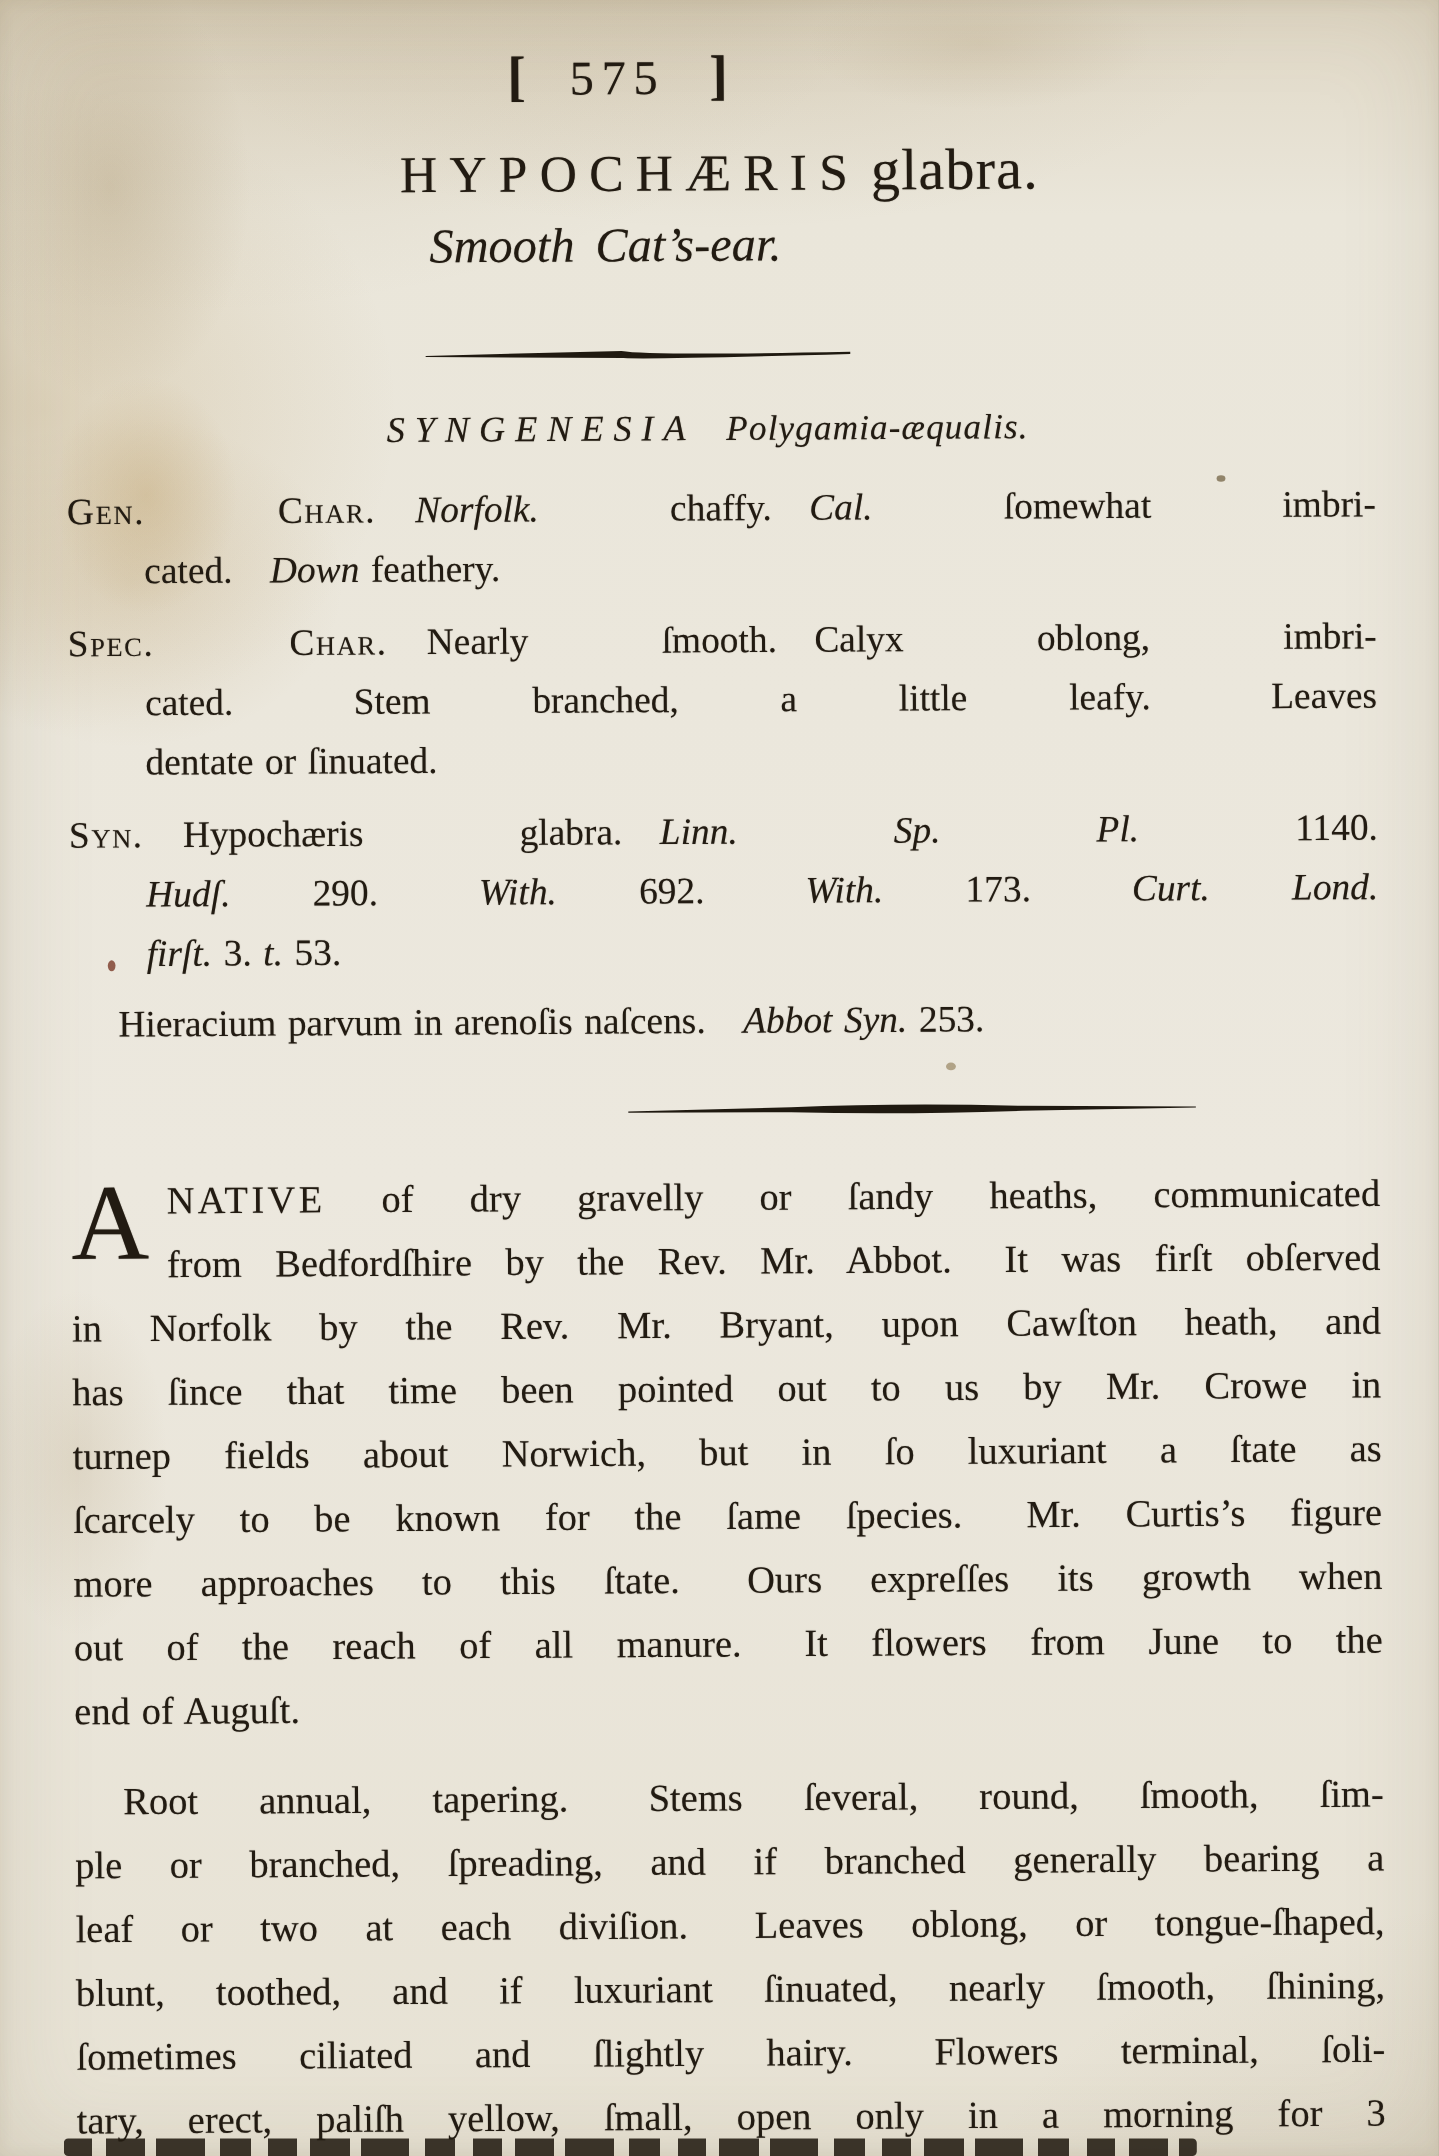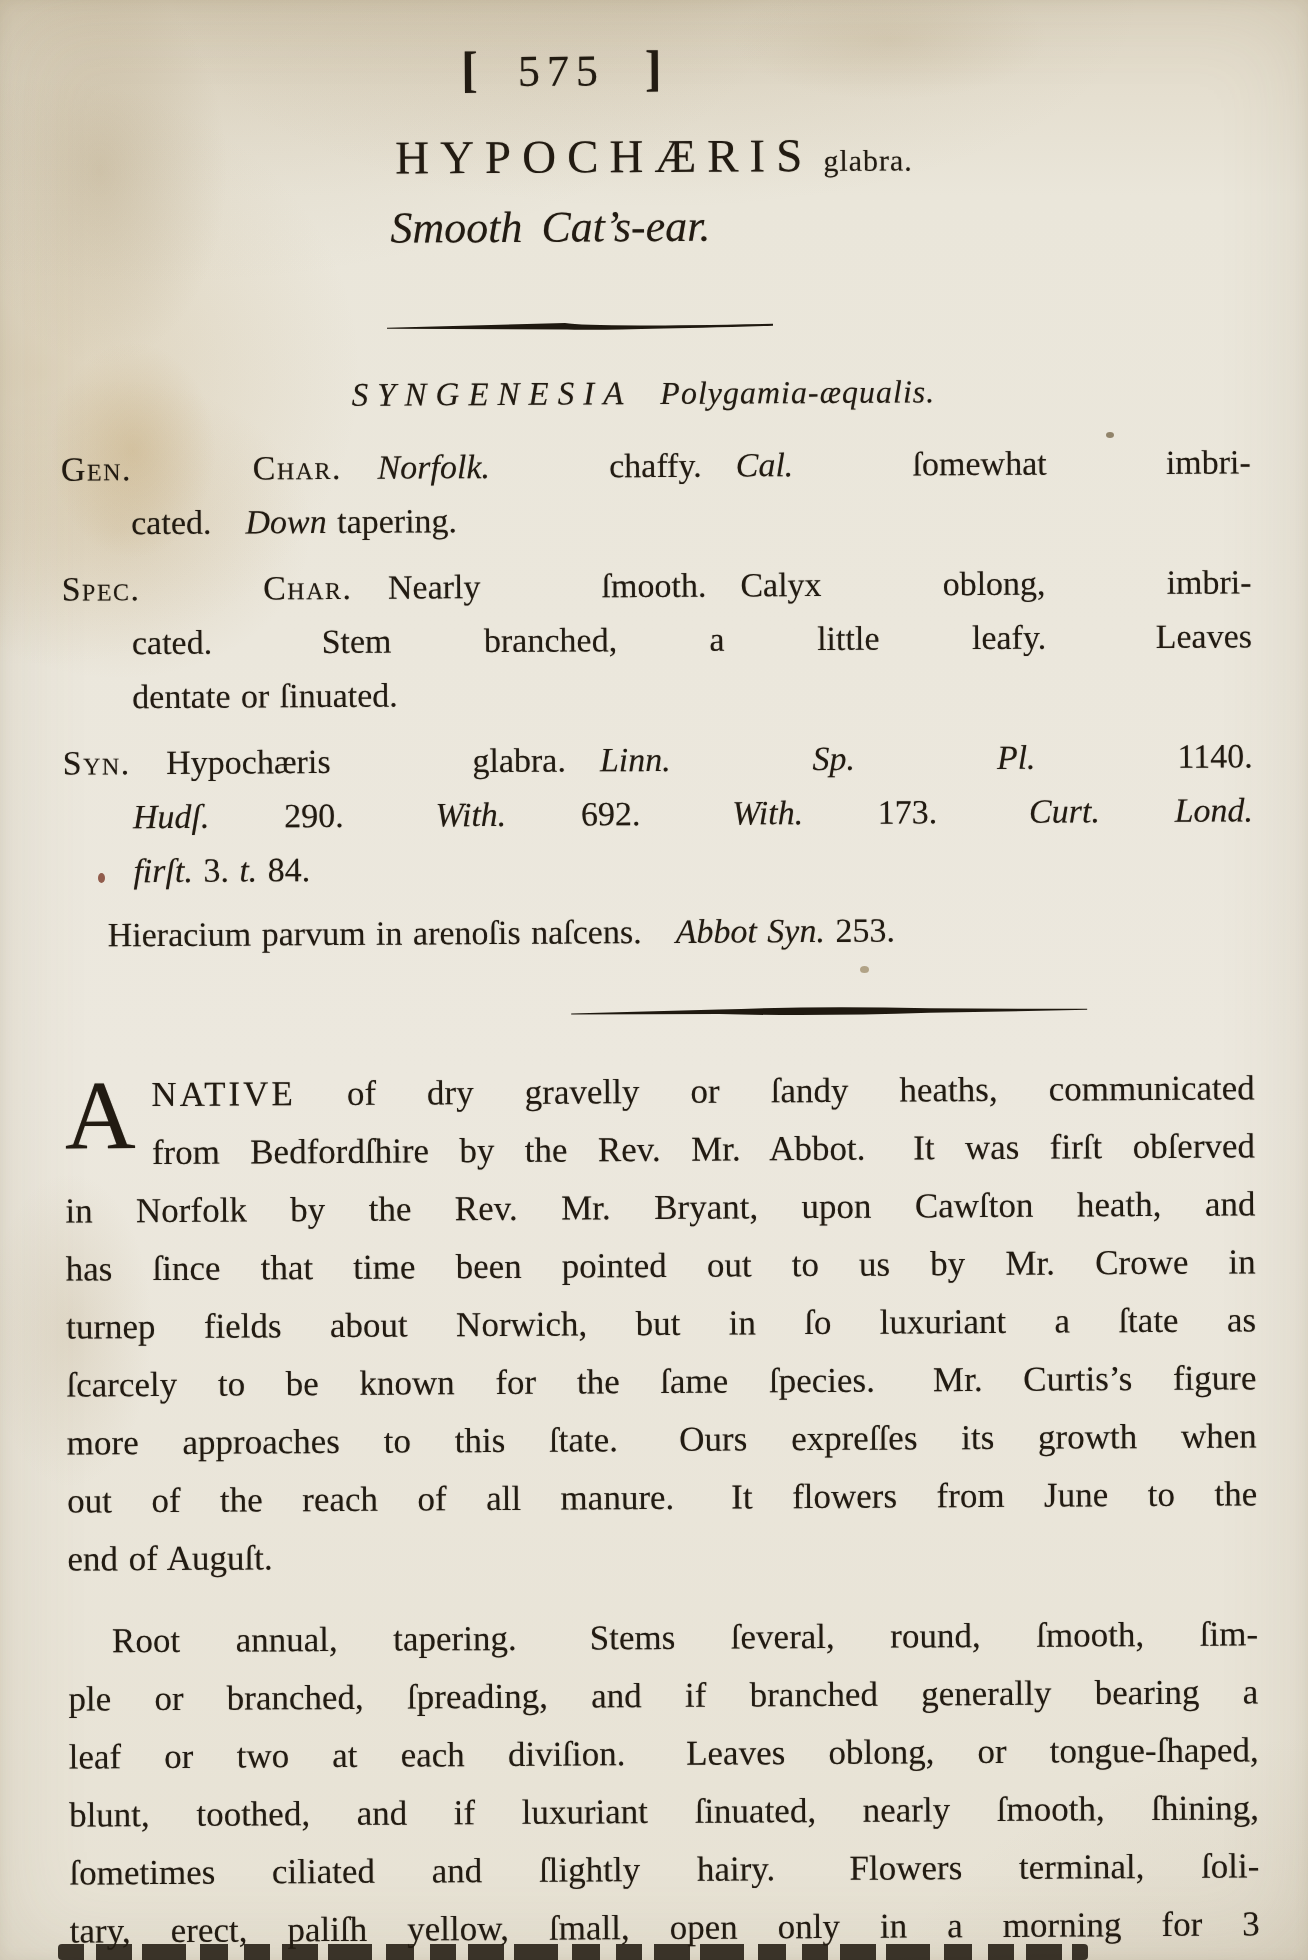--- a/index.html
+++ b/index.html
@@ -31,21 +31,21 @@
 
   .content{position:absolute;left:58px;top:0;width:1190px;transform:rotate(-0.35deg);transform-origin:50% 0;}
   .ink, .content{text-shadow:0 0 1px rgba(35,28,16,.45);}
 
   
   .pageno{margin-top:40px;font-size:44px;line-height:56px;display:flex;justify-content:center;align-items:baseline;gap:40px;position:relative;left:-92px;}
   .pageno .bracket{font-size:50px;font-weight:bold;}
   .pageno .num{letter-spacing:7px;}
   .title{margin:28px 0 0 0;font-weight:normal;text-align:center;font-size:47px;line-height:58px;}
   .title .genus{letter-spacing:11px;}
-  .title .species{margin-left:10px;font-size:30px;letter-spacing:1px;}
+  .title .species{margin-left:10px;font-size:53px;letter-spacing:1px;}
   .common{margin:8px 0 0 0;font-weight:normal;text-align:center;font-style:italic;font-size:44px;line-height:56px;position:relative;left:-104px;word-spacing:8px;}
   .rule{position:relative;}
   .rule svg{display:block;}
   .rule1{margin-top:64px;width:390px;margin-left:325px;}
   .rule2{margin-top:46px;width:520px;margin-left:505px;}
   .classline{margin-top:40px;text-align:center;font-style:italic;font-size:32px;line-height:40px;position:relative;left:-12px;}
   .classline .cls{letter-spacing:9px;font-size:33px;}
   .classline .ord{margin-left:28px;letter-spacing:1px;}
 
   
@@ -98,33 +98,33 @@
     <div class="rule rule1">
       <svg width="390" height="14" viewBox="0 0 390 14">
           <path d="M2,7 L180,3.5 Q205,8 388,5.5 L388,7.5 Q210,11.5 182,10 L2,8 Z" fill="#1f1910"></path>
         </svg>
     </div>
 
     <div class="classline"><span class="cls">SYNGENESIA</span><span class="ord">Polygamia-æqualis.</span></div>
 
     <section class="entry gen">
       <div class="line jl"><span class="sc">Gen. Char. </span><span class="it">Norfolk.</span><span> chaffy. </span><span class="it">Cal.</span><span> ſomewhat imbri-</span></div>
-      <div class="line ll ind"><span>cated. </span><span class="it">Down</span><span> tapering.</span></div>
+      <div class="line ll ind"><span>cated. </span><span class="it">Down</span><span> feathery.</span></div>
     </section>
 
     <section class="entry spec">
       <div class="line jl"><span class="sc">Spec. Char. </span><span>Nearly ſmooth. Calyx oblong, imbri-</span></div>
       <div class="line jl ind"><span>cated.  Stem branched, a little leafy.  Leaves</span></div>
       <div class="line ll ind"><span>dentate or ſinuated.</span></div>
     </section>
 
     <section class="entry syn">
       <div class="line jl"><span class="sc">Syn. </span><span>Hypochæris glabra. </span><span class="it">Linn. Sp. Pl.</span><span> 1140.</span></div>
       <div class="line jl ind"><span class="it">Hudſ.</span><span> 290. </span><span class="it"> With.</span><span> 692. </span><span class="it"> With.</span><span> 173. </span><span class="it"> Curt. Lond.</span></div>
-      <div class="line ll ind"><span class="it">firſt.</span><span> 3.</span><span class="it"> t.</span><span> 84.</span></div>
+      <div class="line ll ind"><span class="it">firſt.</span><span> 3.</span><span class="it"> t.</span><span> 53.</span></div>
     </section>
 
     <section class="entry hier">
       <div class="line ll find"><span>Hieracium parvum in arenoſis naſcens. </span><span class="it">Abbot Syn.</span><span> 253.</span></div>
     </section>
 
     <div class="rule rule2">
       <svg width="520" height="14" viewBox="0 0 520 14">
           <path d="M2,8 L150,5 Q250,1.5 360,5 L518,6.5 L518,7.5 L360,9.5 Q250,12.5 150,9.5 L2,9 Z" fill="#1f1910"></path>
         </svg>

